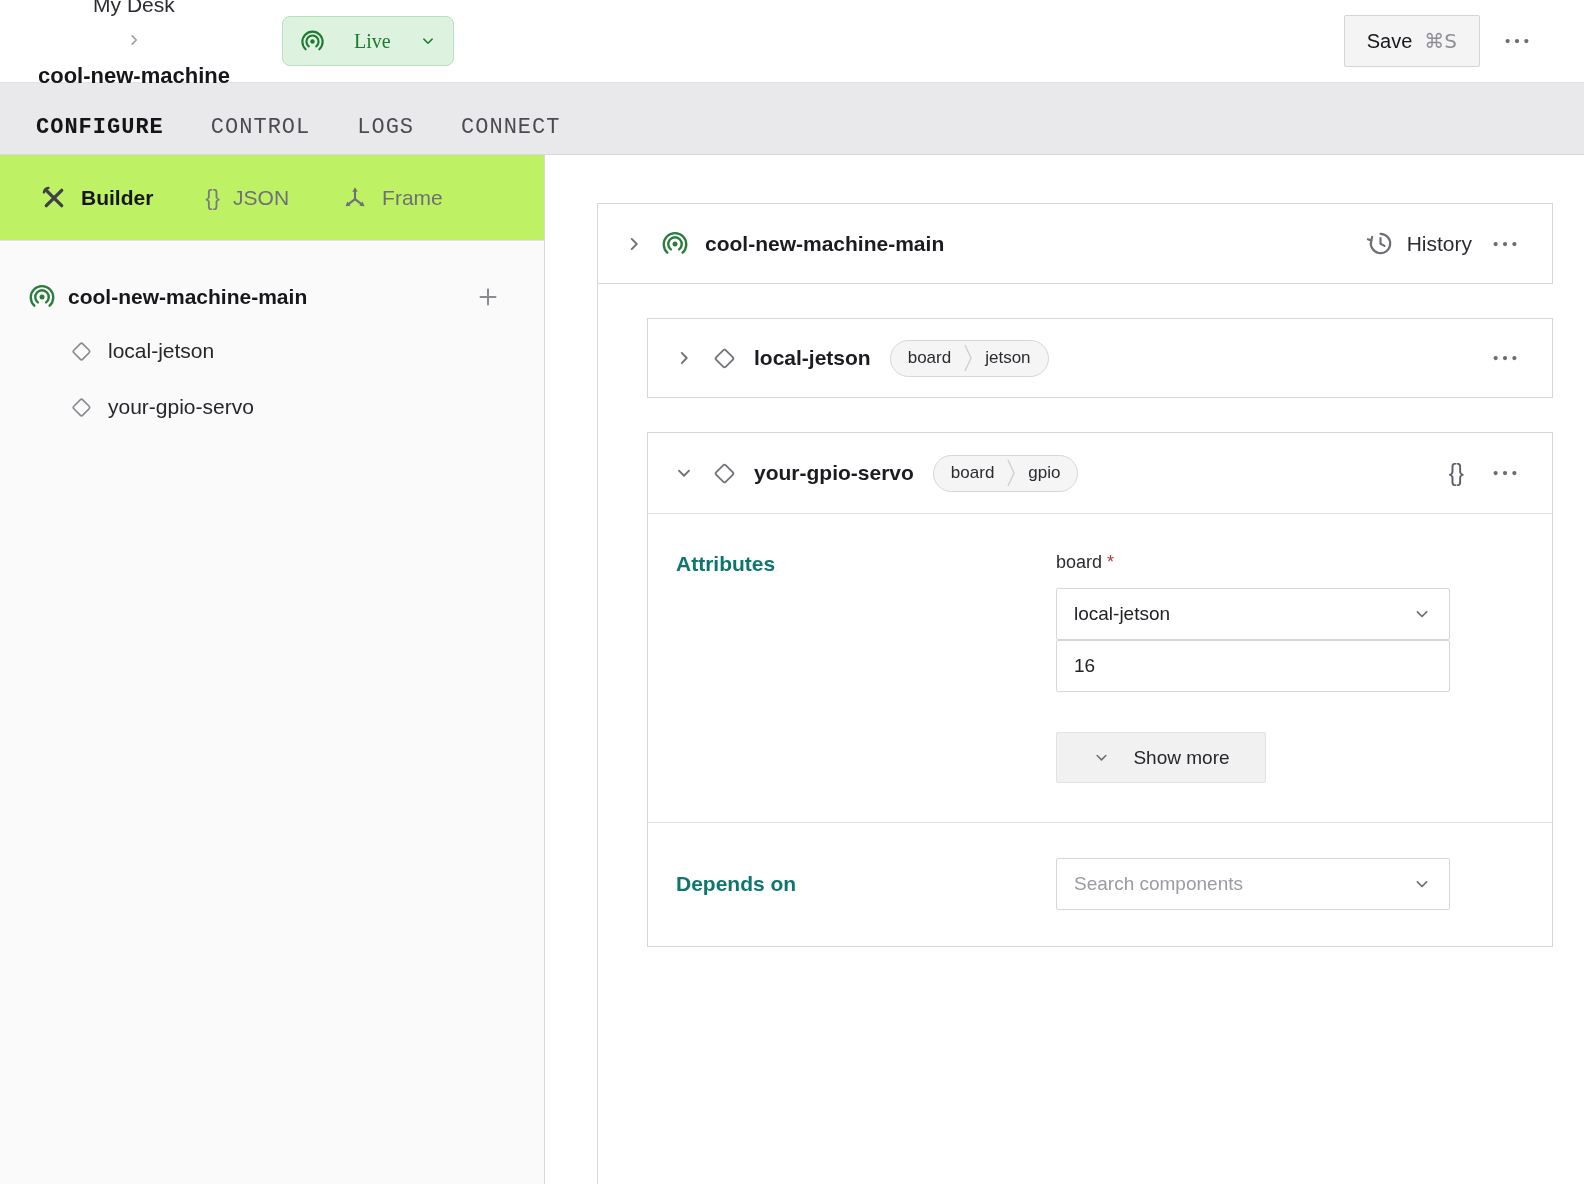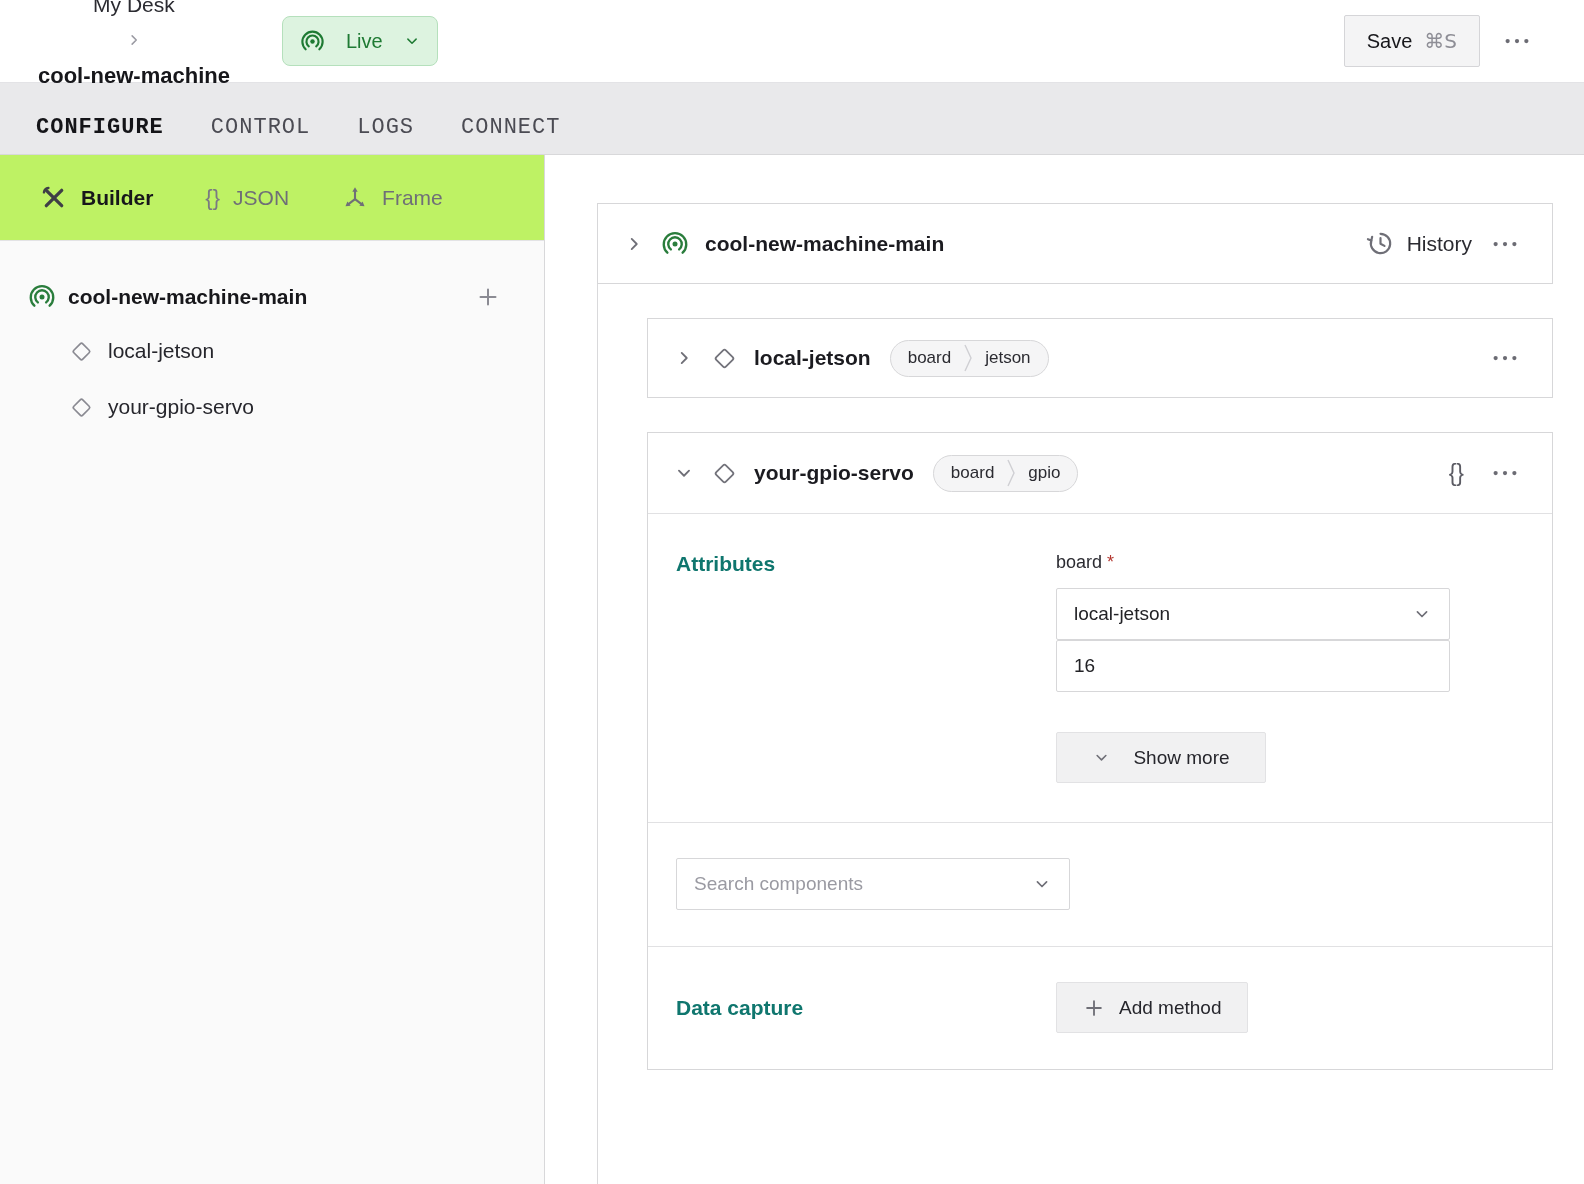--- a/index.html
+++ b/index.html
@@ -19,23 +19,23 @@
     padding:0 44px 0 38px;
     border-bottom:1px solid #e3e3e6;
     background:#fff;
   }
   .breadcrumb { display:flex; align-items:center; gap:14px; font-size:21px;flex-direction:column; }
   .crumb-parent { color:#2b2b31; cursor:pointer; }
   .crumb-sep { display:flex; color:#9a9aa2; }
   .crumb-current { font-weight:700; color:#17171b; font-size:22px; }
   .live-badge {
     margin-left:52px; height:50px; padding:0 16px;
-    display:inline-flex; align-items:center; gap:20px;
+    display:inline-flex; align-items:center; gap:28px;
     background:#ddf3e0; border:1px solid #b5e0bc; border-radius:8px;
-    color:#1e7a33; font-size:20px; font-family:Liberation Sans, sans-serif; cursor:pointer;
+    color:#1e7a33; font-size:20px; font-family:Liberation Serif, serif; cursor:pointer;
   }
   .save-btn {
     margin-left:auto; height:52px; padding:0 22px;
     display:inline-flex; align-items:center; gap:12px;
     background:#f4f4f5; border:1px solid #d5d5d8; border-radius:2px;
     font-size:20px; color:#17171b; font-family:inherit; cursor:pointer;
   }
   .save-shortcut { color:#8e8e96; font-family:"DejaVu Sans", sans-serif; }
   .icon-btn {
     background:none; border:none; cursor:pointer;
@@ -422,43 +422,31 @@
                   <svg width="19" height="19" viewBox="0 0 24 24">
                       <use href="#chev-down-g"></use>
                     </svg>
                 </span>
                 <span>Show more</span>
               </button>
             </div>
           </div>
 
           <div class="section center">
+            <div class="section-label">Depends on</div>
             <div class="section-body">
               <div class="select-box">
                 <span class="placeholder-text">Search components</span>
                 <span class="chev" style="color:#6f6f77">
                   <svg width="20" height="20" viewBox="0 0 24 24">
                       <use href="#chev-down-g"></use>
                     </svg>
                 </span>
               </div>
             </div>
           </div>
 
-          <div class="section center">
-            <div class="section-label">Data capture</div>
-            <div class="section-body">
-              <button class="add-method">
-                <span style="display:flex;color:#6f6f77">
-                  <svg width="22" height="22" viewBox="0 0 24 24">
-                      <use href="#plus-icon-g"></use>
-                    </svg>
-                </span>
-                <span>Add method</span>
-              </button>
-            </div>
-          </div>
         </div>
 
       </div>
     </main>
   </div>
 </div>
 
 </body></html>

